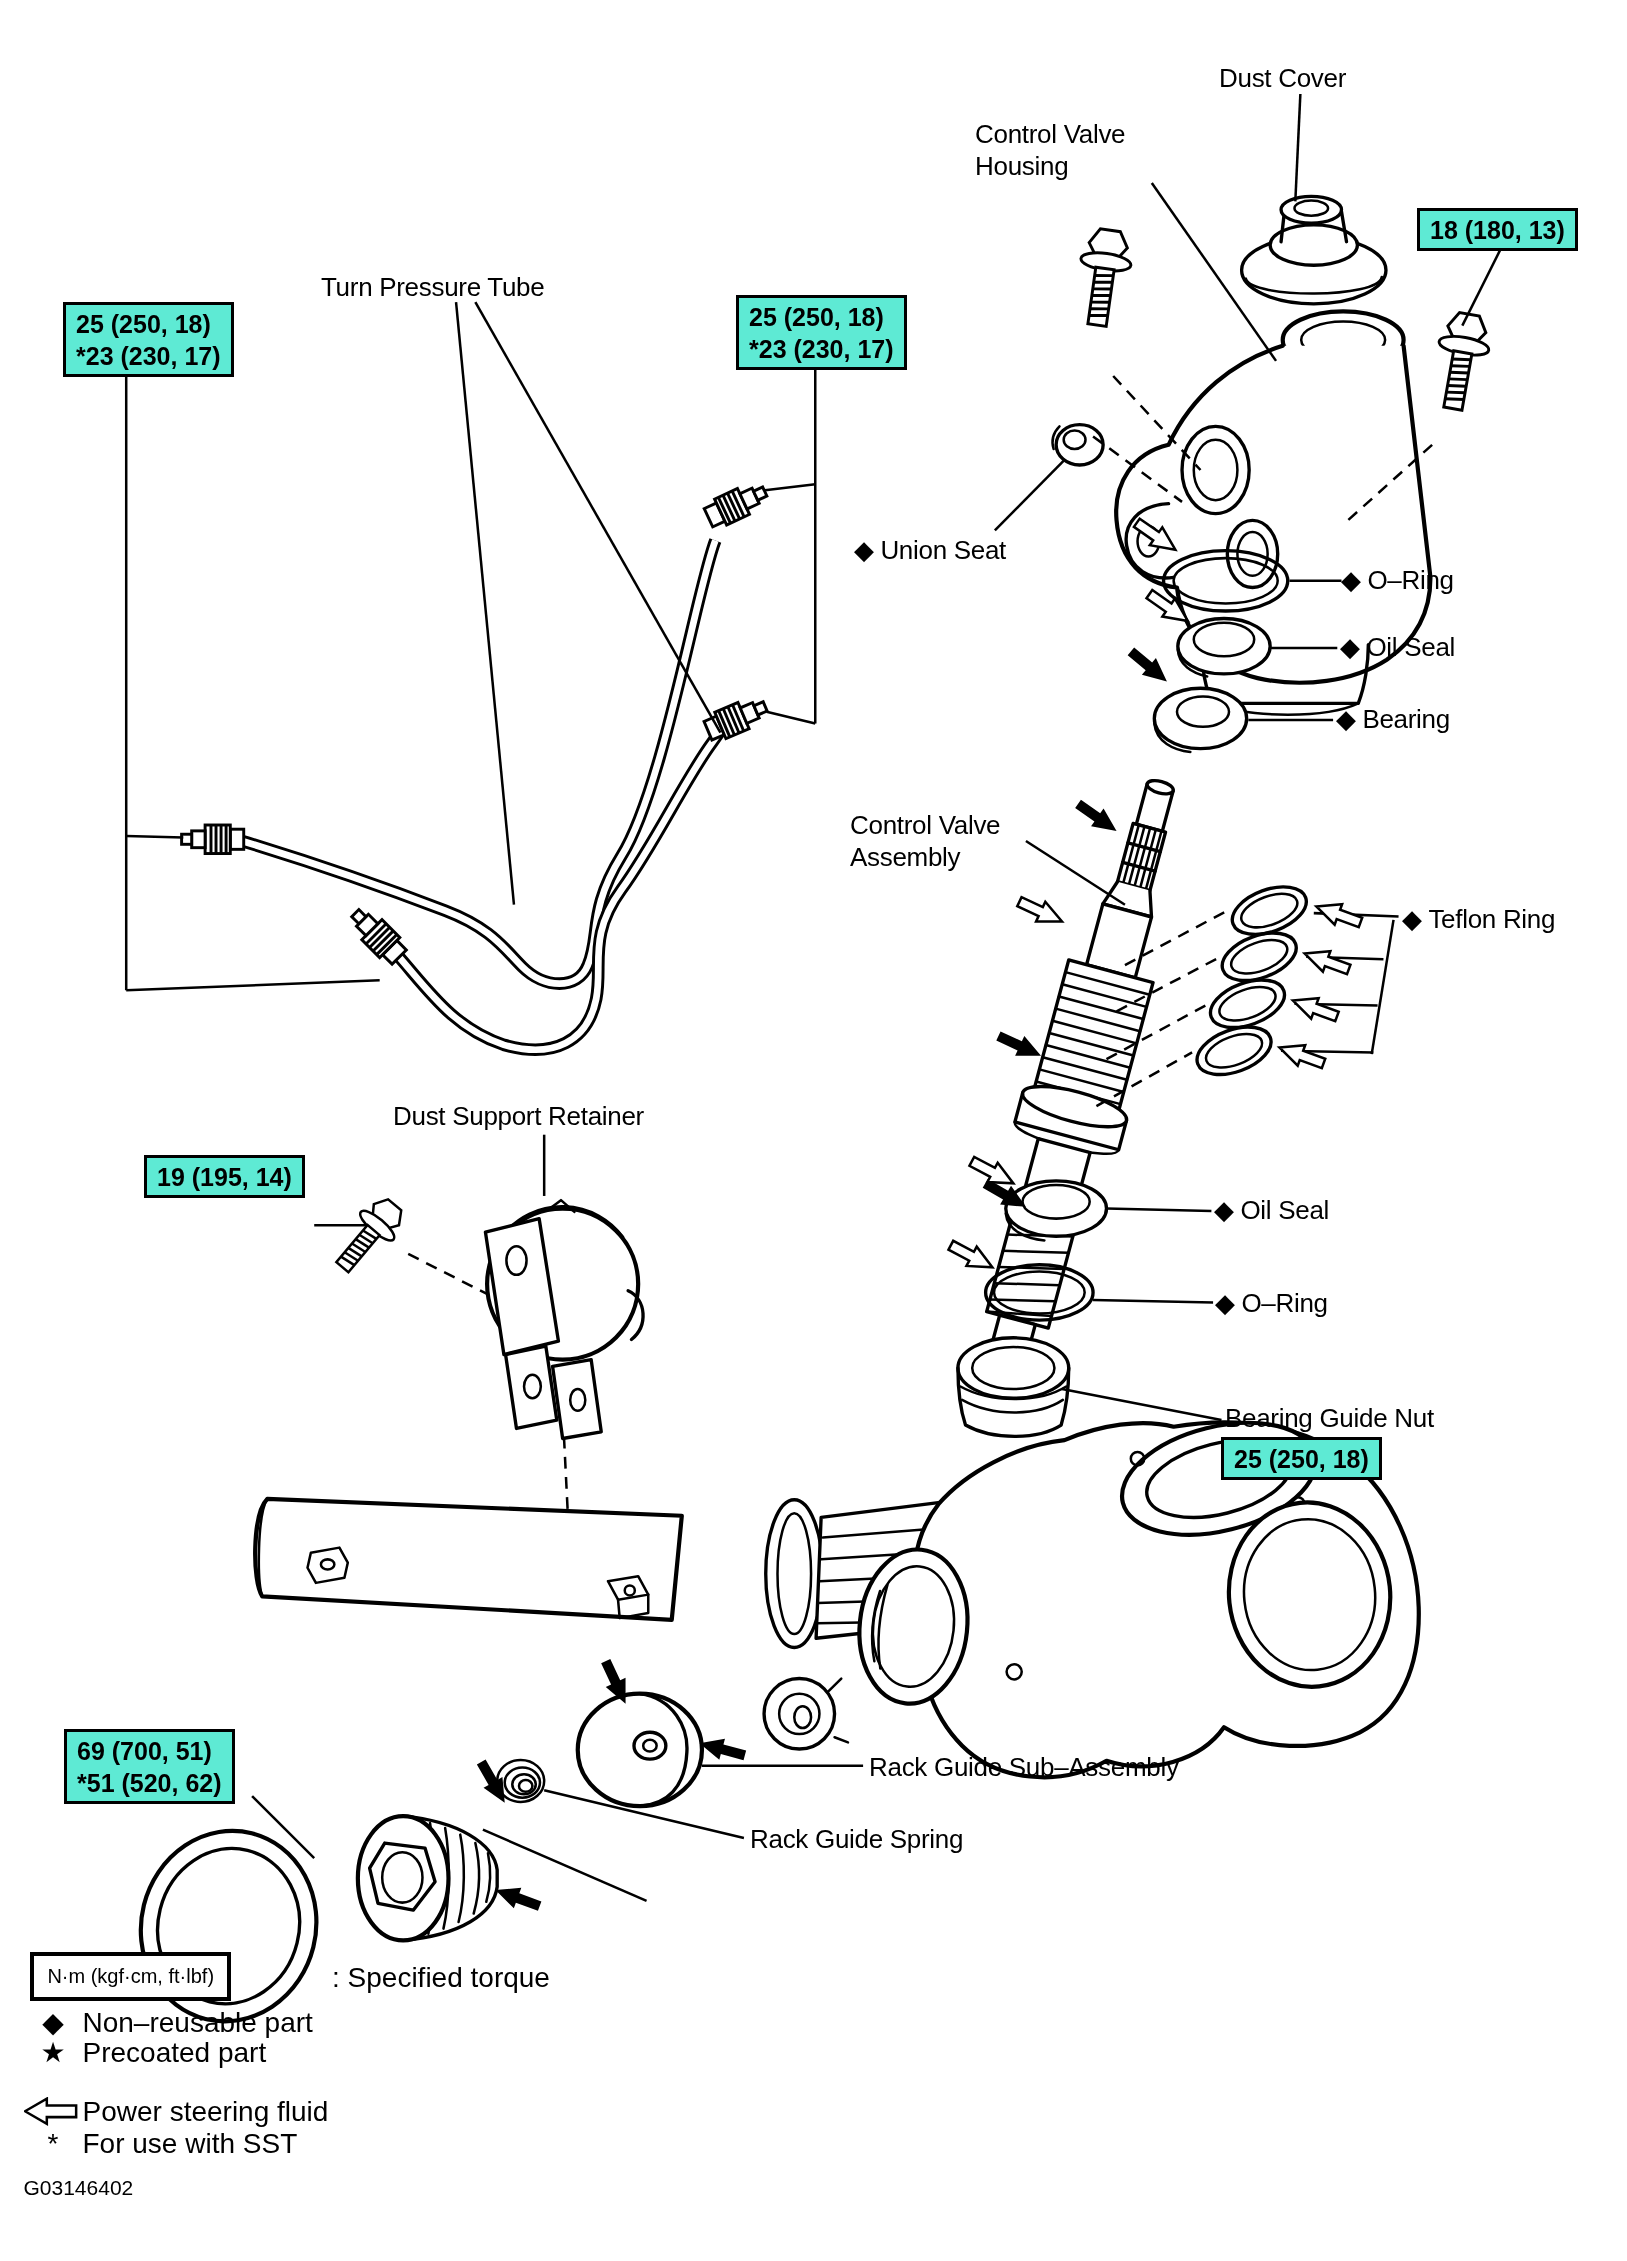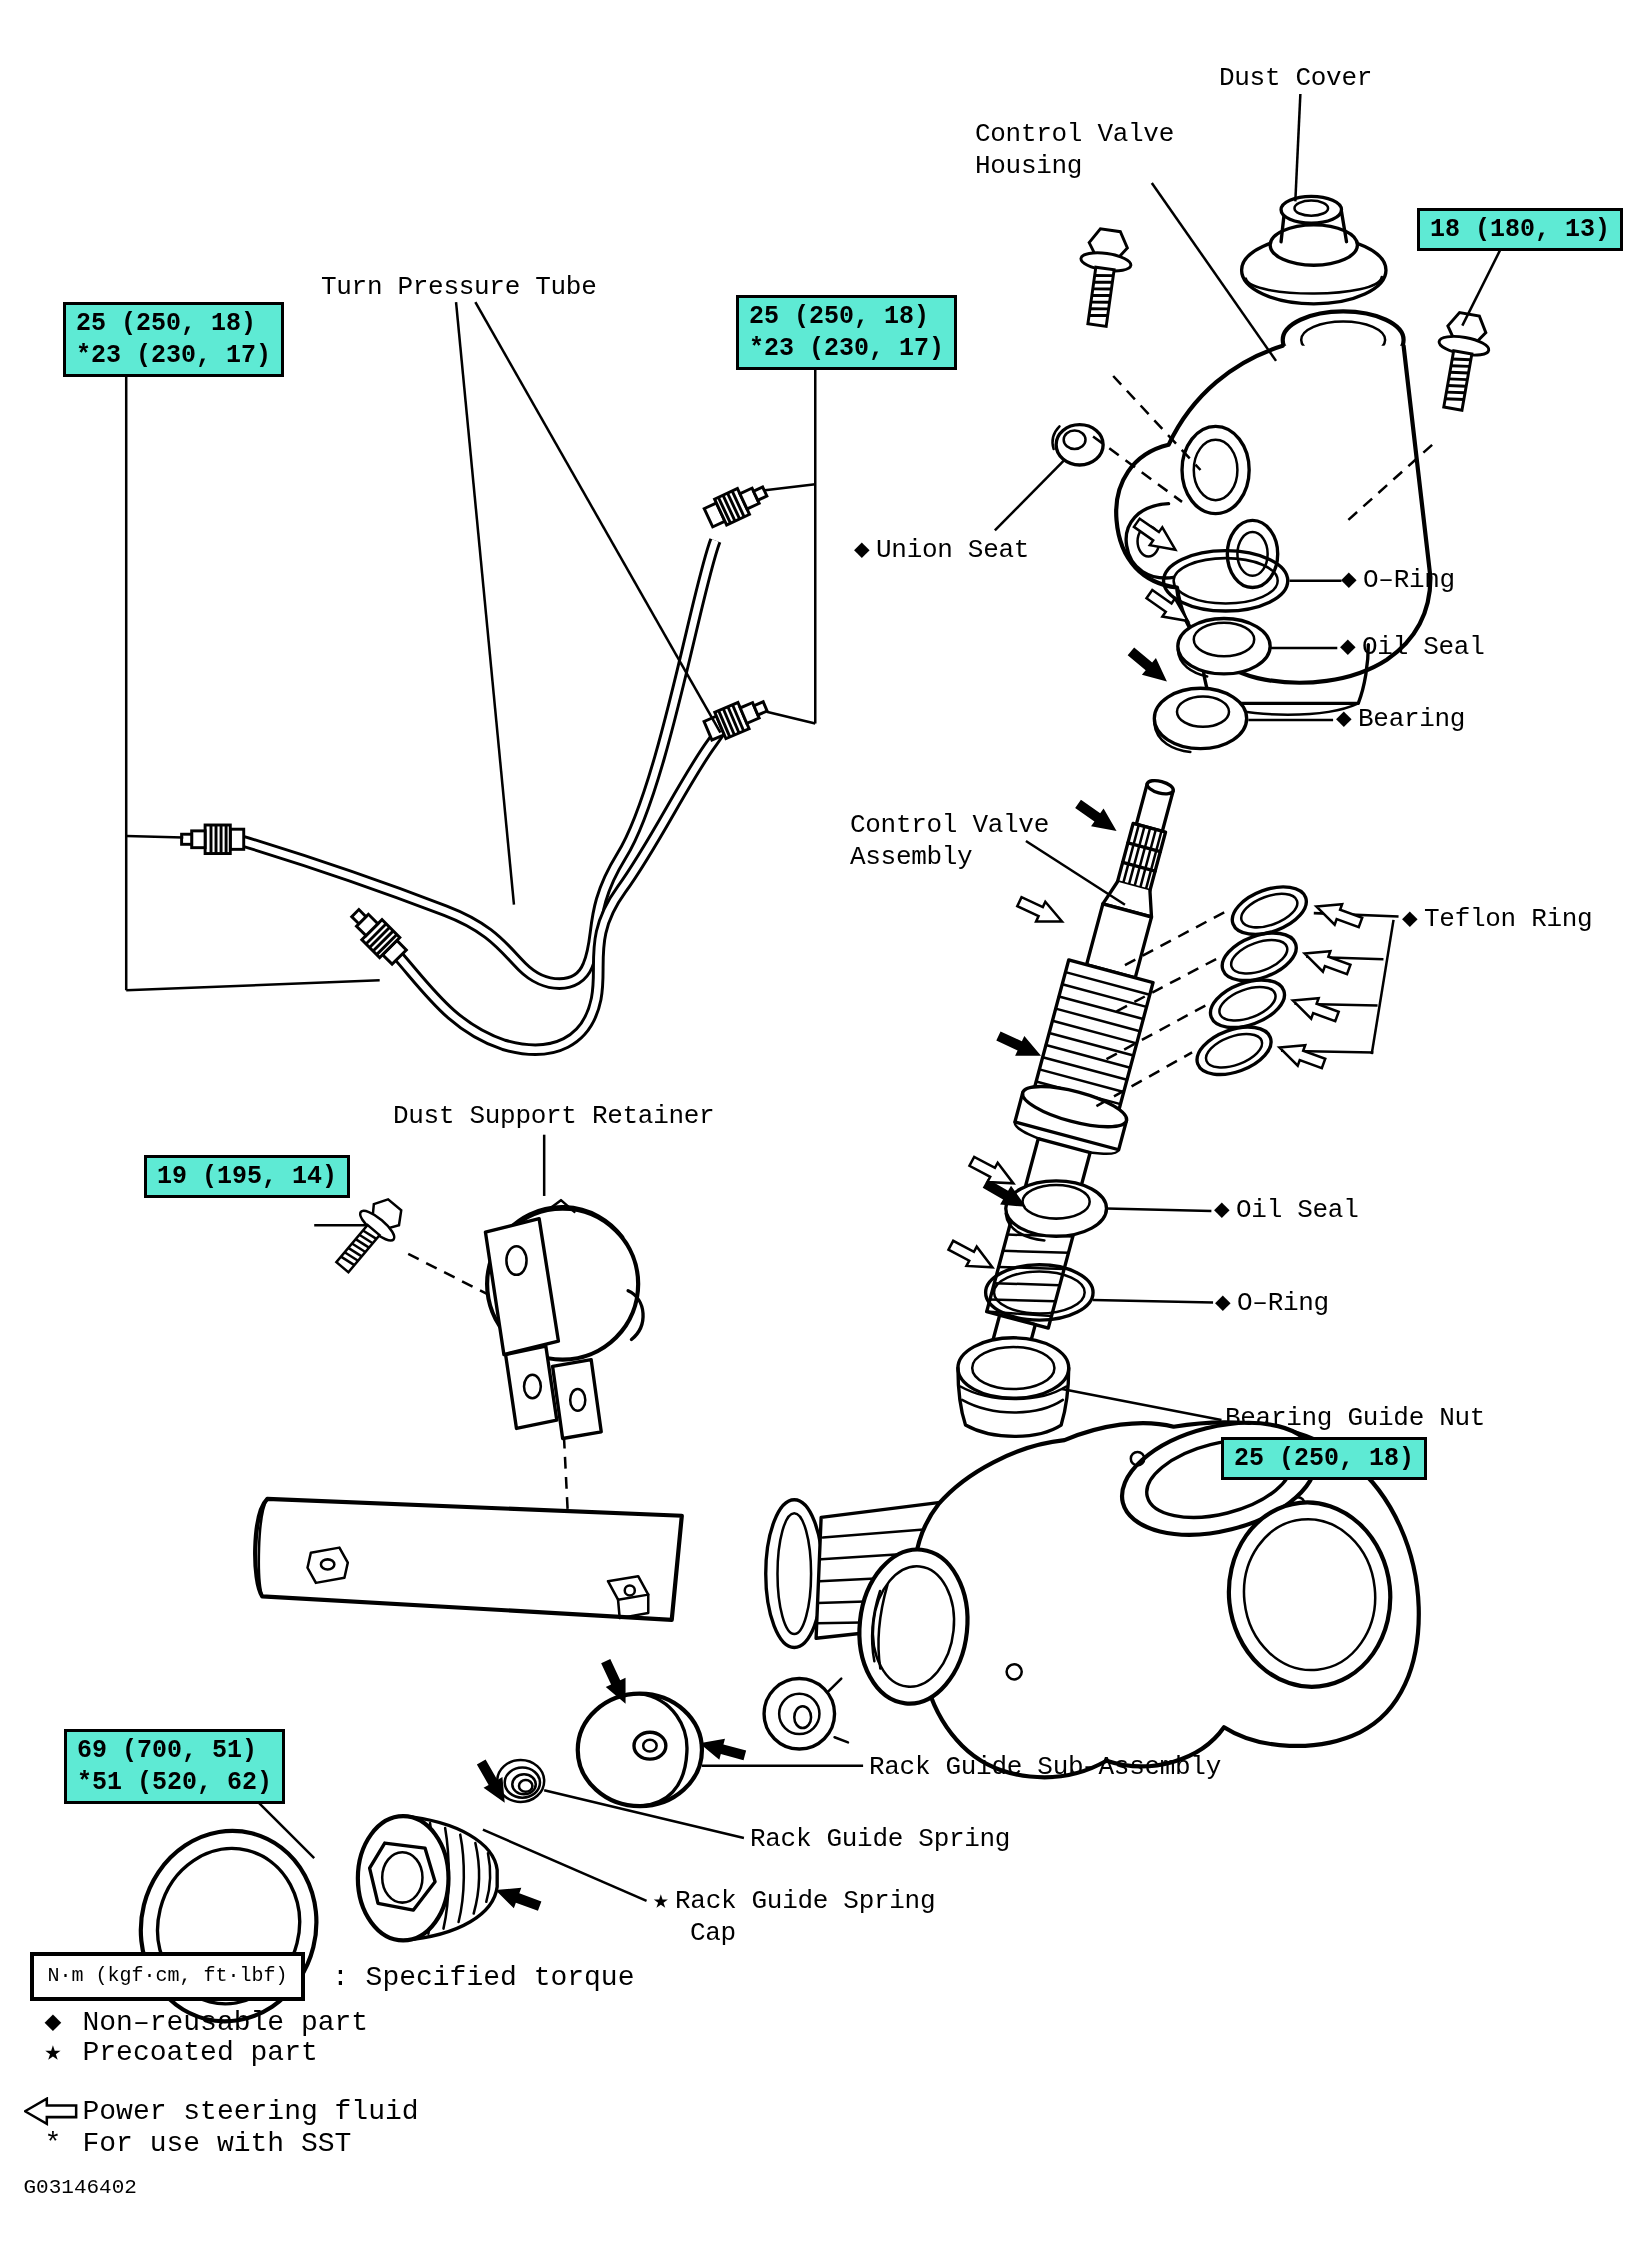--- a/index.html
+++ b/index.html
@@ -1,17 +1,17 @@
 <!DOCTYPE html>
 <html style="font-size:13.4px"><head>
 <meta charset="utf-8">
 <style>
   html,body{margin:0;padding:0;background:#fff;}
   .stage{position:relative;width:1628px;height:2261px;background:#fff;overflow:hidden;
-         font-family:Liberation Mono, monospace;color:#000;}
+         font-family:Liberation Sans, sans-serif;color:#000;}
   .stage svg{position:absolute;left:0;top:0;}
   
   .s5{stroke:#000;stroke-width:5;fill:none;stroke-linecap:round;stroke-linejoin:round}
   .s4{stroke:#000;stroke-width:4;fill:none;stroke-linecap:round;stroke-linejoin:round}
   .s3{stroke:#000;stroke-width:3;fill:none;stroke-linecap:round;stroke-linejoin:round}
   .fw{fill:#fff}
   .ld{stroke:#000;stroke-width:3;fill:none}
   .dash{stroke-dasharray:14 10}
   .tube{stroke:#000;stroke-width:15;fill:none}
   .tubeIn{stroke:#fff;stroke-width:8;fill:none}
@@ -440,24 +440,20 @@
 
   <div class="tq" style="left:64px;top:1729px">
     <span style="display:block">69 (700, 51)</span>
     <span style="display:block">*51 (520, 62)</span>
   </div>
 
   <div class="lbl" style="left:869px;top:1751px"><span>Rack Guide Sub–Assembly</span></div>
 
   <div class="lbl" style="left:750px;top:1823px"><span>Rack Guide Spring</span></div>
 
-  <div class="lbl" style="left:653px;top:1885px">
-    <span><span class="sym">★</span><span>Rack Guide Spring</span></span>
-    <span class="ind2">Cap</span>
-  </div>
 
   <div class="legend-box" style="left:30px;top:1952px"><span>N·m (kgf·cm, ft·lbf)</span></div>
   <div class="legend-desc" style="left:332px;top:1962px"><span>: Specified torque</span></div>
 
   <div class="legend-item" style="left:23.5px;top:2008px">
     <span class="sym">◆</span>
     <span>Non–reusable part</span>
   </div>
   <div class="legend-item" style="left:23.5px;top:2038px">
     <span class="sym">★</span>

